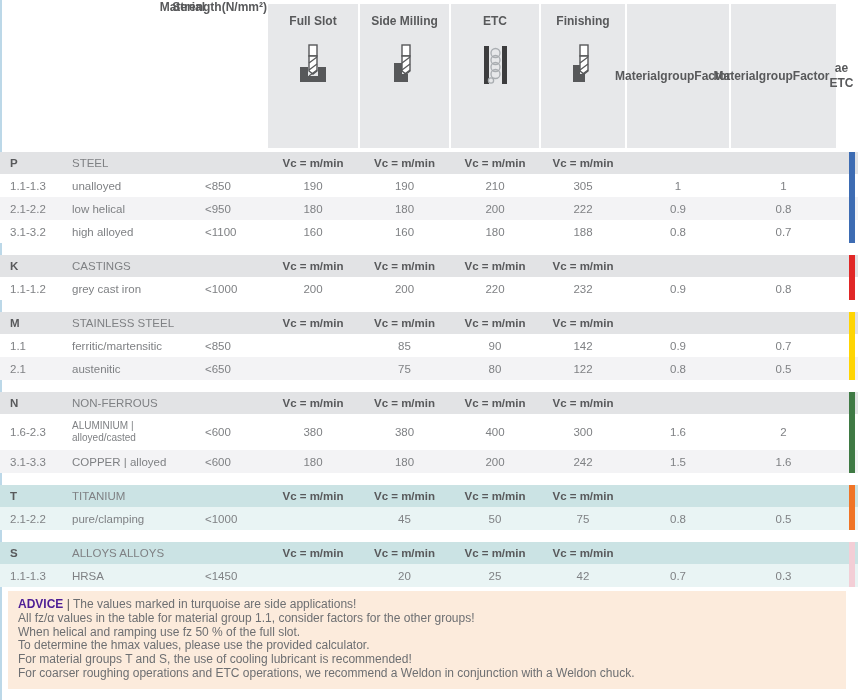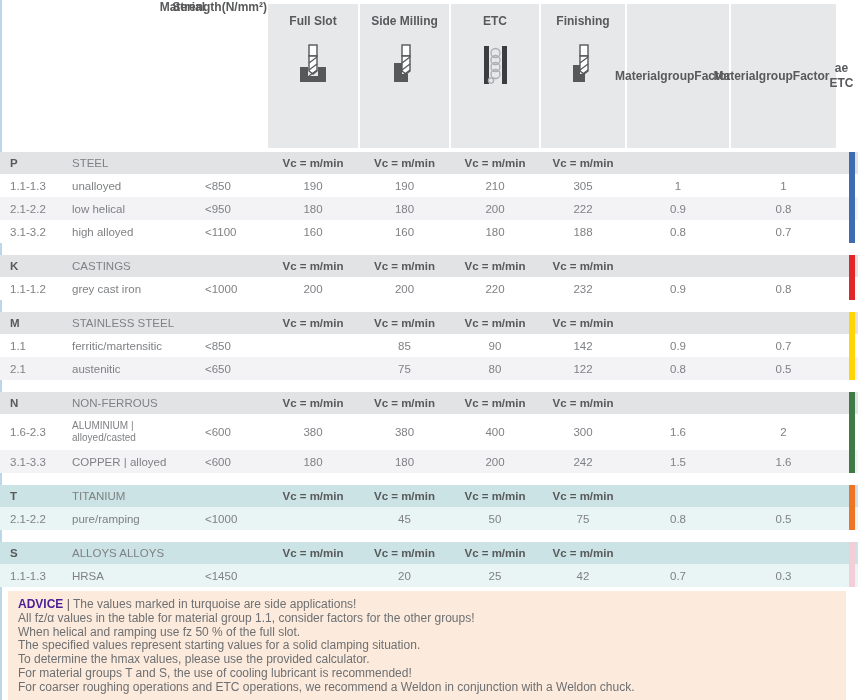--- a/index.html
+++ b/index.html
@@ -285,21 +285,21 @@
       <div class="c str"></div>
       <div class="c val bold">Vc = m/min</div>
       <div class="c val bold">Vc = m/min</div>
       <div class="c val bold">Vc = m/min</div>
       <div class="c val bold">Vc = m/min</div>
       <div class="c val"></div>
       <div class="c val"></div>
     </div>
     <div class="row grid bg-teal-row">
       <div class="c id">2.1-2.2</div>
-      <div class="c mat">pure/ramping</div>
+      <div class="c mat">pure/clamping</div>
       <div class="c str">&lt;1000</div>
       <div class="c val"></div>
       <div class="c val">45</div>
       <div class="c val">50</div>
       <div class="c val">75</div>
       <div class="c val">0.8</div>
       <div class="c val">0.5</div>
     </div>
   </div>
 
@@ -330,18 +330,17 @@
   </div>
 
   <div class="advice">
     <div class="advice-line">
       <span class="advice-title">ADVICE</span>
       <span class="advice-sep">|</span>
       <span>The values marked in turquoise are side applications!</span>
     </div>
     <div class="advice-line">All fz/α values in the table for material group 1.1, consider factors for the other groups!</div>
     <div class="advice-line">When helical and ramping use fz 50 % of the full slot.</div>
-    <div class="advice-line">The specified values represent starting values for a solid clamping situation.</div>
     <div class="advice-line">To determine the hmax values, please use the provided calculator.</div>
     <div class="advice-line">For material groups T and S, the use of cooling lubricant is recommended!</div>
     <div class="advice-line">For coarser roughing operations and ETC operations, we recommend a Weldon in conjunction with a Weldon chuck.</div>
   </div>
 </div>
 
 </body></html>

